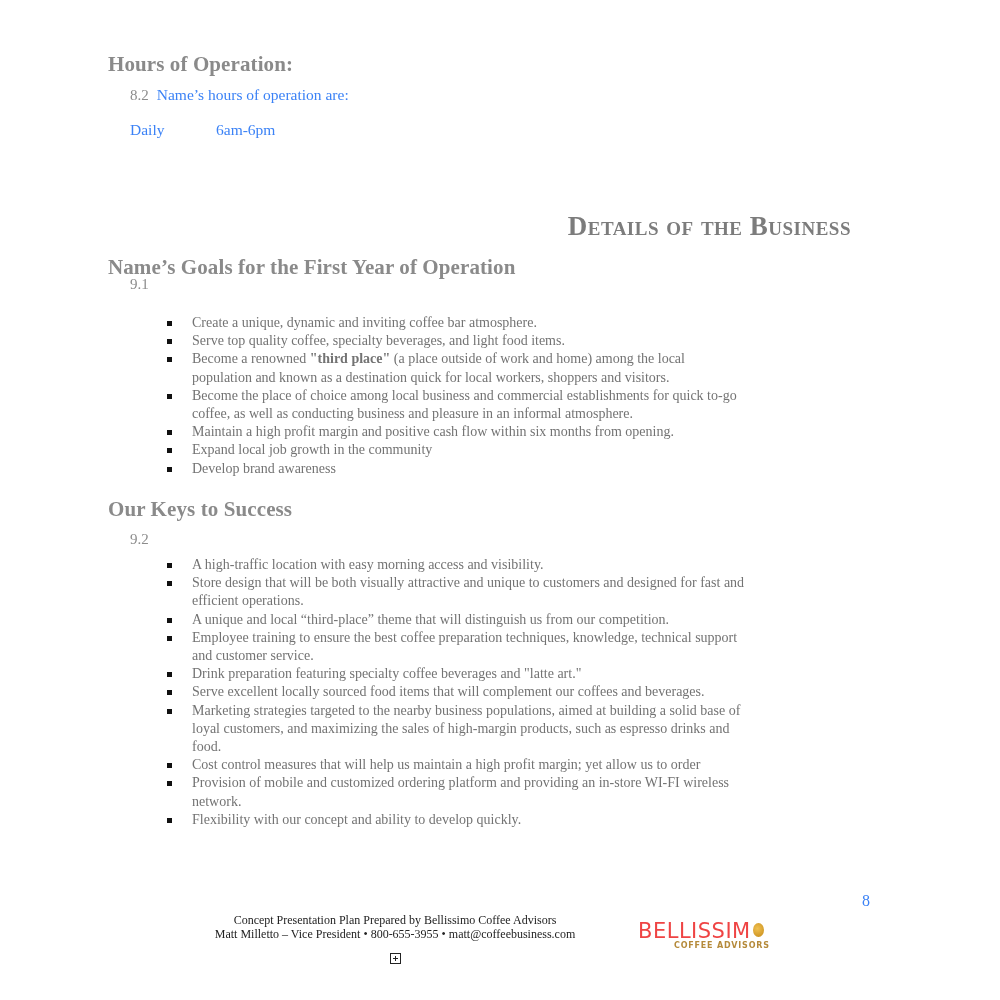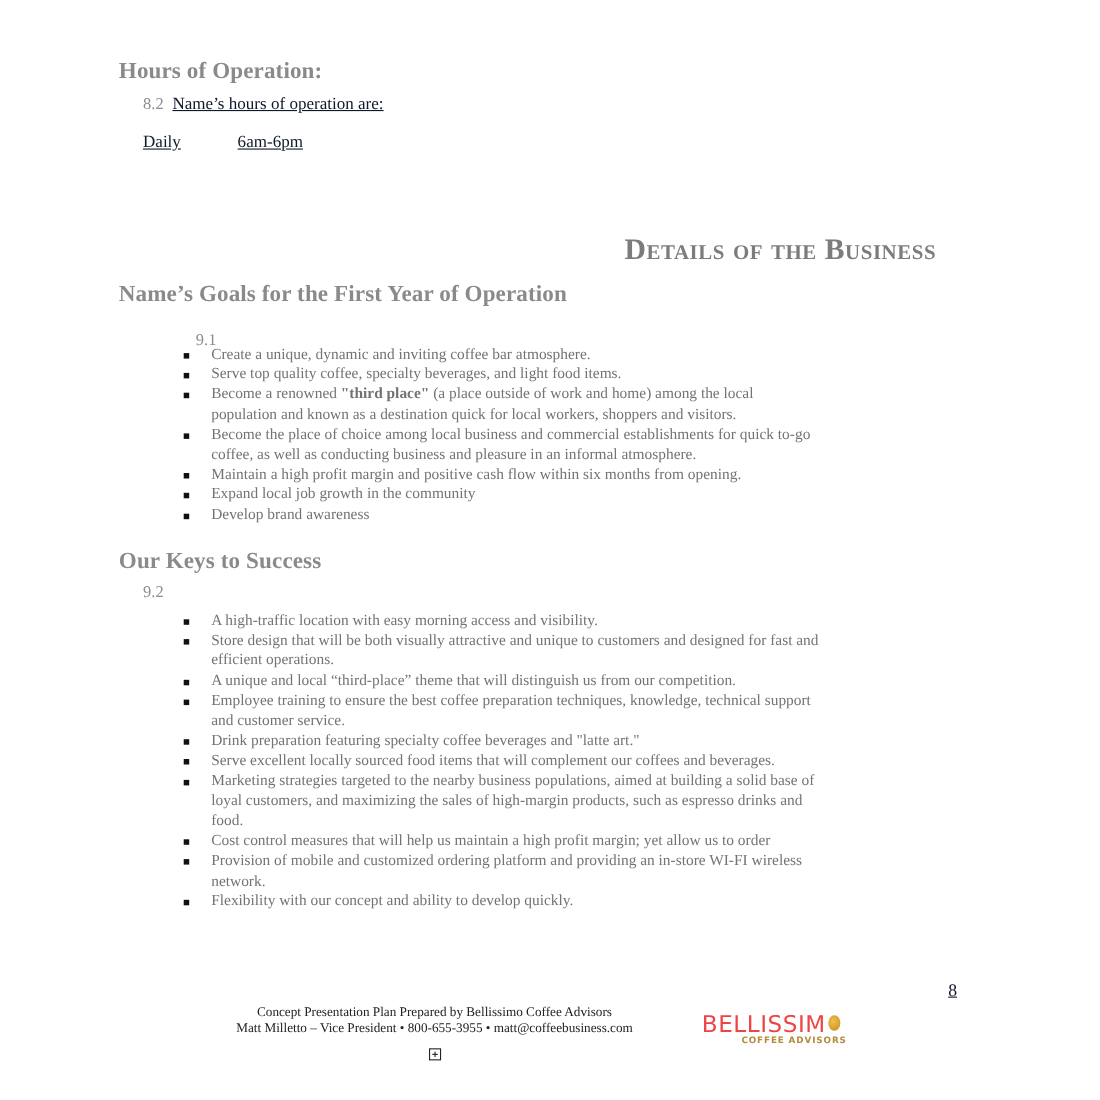--- a/index.html
+++ b/index.html
@@ -31,23 +31,22 @@
       letter-spacing: 0.5px;
       white-space: nowrap;
       right: 149px;
     }
     .secnum {
       color: #8c8c8c;
       font-size: 15px;
     }
     .body-text {
       font-size: 15.5px;
-      color: #0f172a;
+      color: #3b82f6;
       white-space: nowrap;
-      text-decoration: underline;
     }
     ul.bullets {
       list-style: none;
       margin: 0;
       padding: 0;
       position: absolute;
       left: 164px;
       width: 700px;
     }
     ul.bullets li {
@@ -122,21 +121,21 @@
 <div class="abs" style="left:130px; top:86px;">
   <span class="secnum">8.2</span>
   <span class="body-text" style="margin-left:4px;">Name’s hours of operation are:</span>
 </div>
 <div class="abs body-text" style="left:130px; top:121px;">Daily</div>
 <div class="abs body-text" style="left:216px; top:121px;">6am-6pm</div>
 
 <div class="abs h-major" style="top:211px;">Details of the Business</div>
 
 <div class="abs h-section" style="left:108px; top:255px;">Name’s Goals for the First Year of Operation</div>
-<div class="abs secnum" style="left:130px; top:302px;margin-left:48px;">9.1</div>
+<div class="abs secnum" style="left:130px; top:276px;">9.1</div>
 
 <ul class="bullets" style="top:314px;">
   <li><span class="bullet"></span><span>Create a unique, dynamic and inviting coffee bar atmosphere.</span></li>
   <li><span class="bullet"></span><span>Serve top quality coffee, specialty beverages, and light food items.</span></li>
   <li><span class="bullet"></span><span>Become a renowned </span><b>"third place"</b><span> (a place outside of work and home) among the local</span><br><span>population and known as a destination quick for local workers, shoppers and visitors.</span></li>
   <li><span class="bullet"></span><span>Become the place of choice among local business and commercial establishments for quick to-go</span><br><span>coffee, as well as conducting business and pleasure in an informal atmosphere.</span></li>
   <li><span class="bullet"></span><span>Maintain a high profit margin and positive cash flow within six months from opening.</span></li>
   <li><span class="bullet"></span><span>Expand local job growth in the community</span></li>
   <li><span class="bullet"></span><span>Develop brand awareness</span></li>
 </ul>

